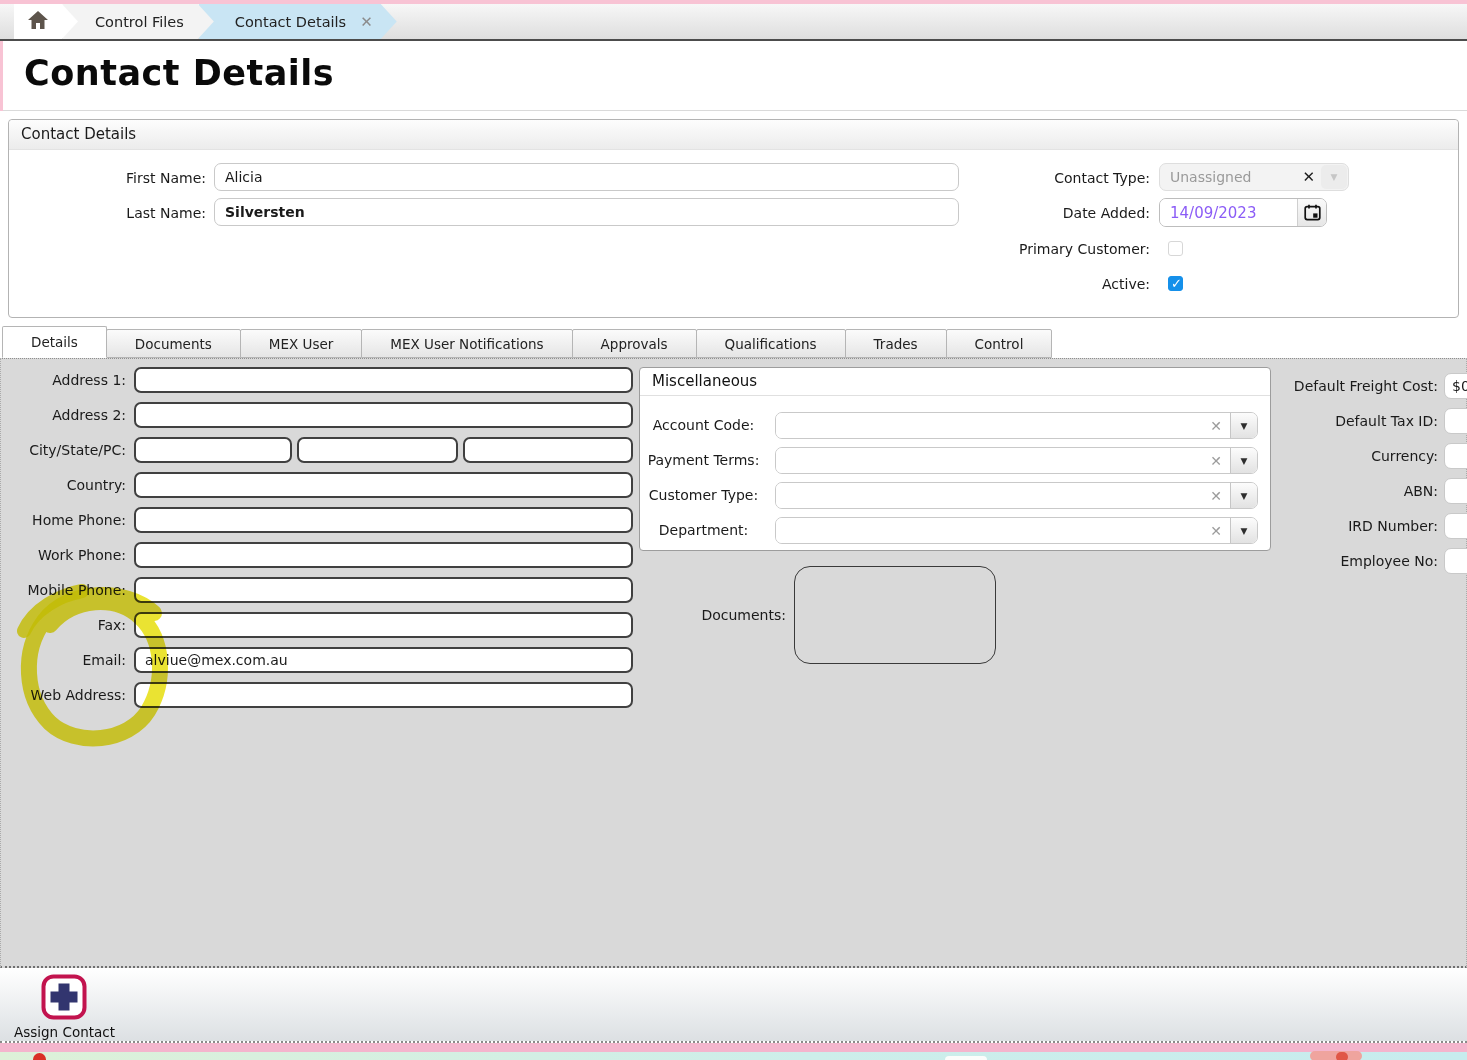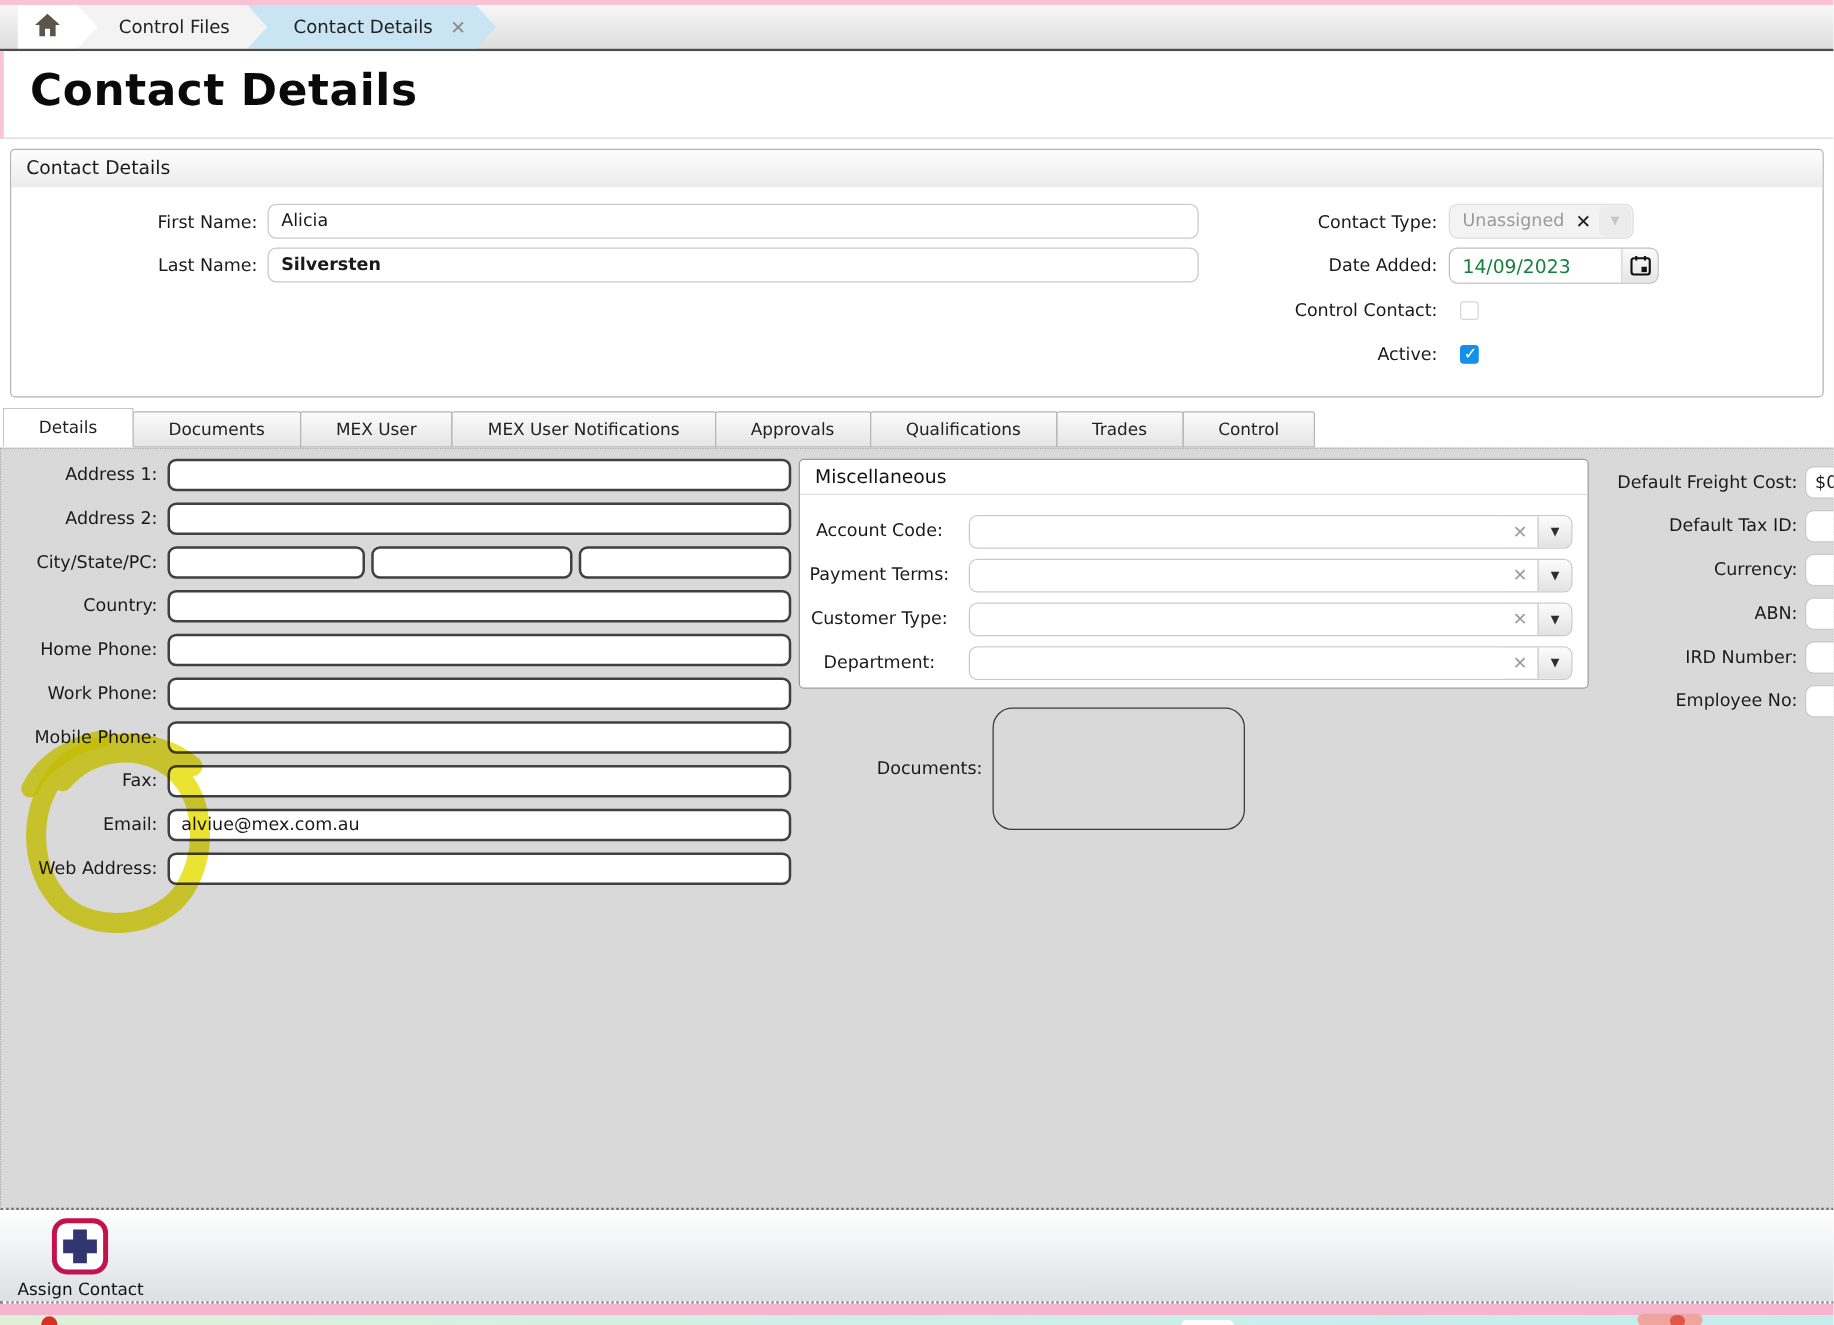--- a/index.html
+++ b/index.html
@@ -40,33 +40,33 @@
   .groupbox { position:absolute; left:8px; top:119px; width:1451px; height:199px;
               border:1px solid #b3b3b3; border-radius:4px; background:#fff; }
   .groupbox-header { height:30px; background:linear-gradient(#fdfdfd,#ececec);
                      border-bottom:1px solid #e3e3e3; border-radius:4px 4px 0 0;
                      font-size:15px; color:#1a1a1a; line-height:29px; padding-left:12px; }
   .gb-body { position:relative; height:168px; }
   .gb-label { position:absolute; text-align:right; font-size:14px; color:#1a1a1a; line-height:28px; }
   .txt { position:absolute; height:28px; border:1px solid #c9c9c9; border-radius:7px; background:#fff;
          font-family:inherit; font-size:14px; color:#1a1a1a; padding:0 10px; outline:none; }
 
-  .combo-disabled { position:absolute; left:1150px; top:13px; width:148px; height:28px;
+  .combo-disabled { position:absolute; left:1150px; top:13px; width:190px; height:28px;
                     background:#f3f3f3; border:1px solid #dedede; border-radius:7px;
                     display:flex; align-items:center; }
   .combo-disabled .val { flex:1; padding-left:10px; font-size:14px; color:#9a9a9a; }
   .combo-disabled .clear-x { color:#1b1b1b; font-weight:bold; font-size:15px; padding:0 6px; cursor:pointer; }
   .combo-disabled .arrow-dis { width:26px; height:24px; margin-right:1px; border-radius:5px;
                     background:#ececec; color:#c6c6c6; font-size:9px; display:flex;
                     align-items:center; justify-content:center; }
 
   .date-ctrl { position:absolute; left:1150px; top:48px; width:168px; height:29px;
                border:1px solid #bdbdbd; border-radius:7px; background:#fff; display:flex; overflow:hidden; }
   .date-ctrl input { flex:1; border:none; outline:none; font-family:inherit; font-size:15px;
-                     color:#15803d; padding:0 10px; min-width:0; }
+                     color:#8b5cf6; padding:0 10px; min-width:0; }
   .date-btn { width:29px; background:linear-gradient(#fafafa,#e6e6e6); border-left:1px solid #cfcfcf;
               display:flex; align-items:center; justify-content:center; cursor:pointer; }
 
   .checkbox { position:absolute; width:15px; height:15px; border:1px solid #d7d7d7; border-radius:3px;
               background:#fff; cursor:pointer; }
   .checkbox.checked { background:#1590ea; border-color:#1590ea; }
   .checkbox.checked::after { content:"✓"; position:absolute; left:2px; top:-1px; color:#fff;
               font-size:13px; font-weight:bold; }
 
   
@@ -169,21 +169,21 @@
         <span class="date-btn">
           <svg width="17" height="17" viewBox="0 0 17 17">
               <rect x="1.2" y="2.6" width="14.6" height="13" rx="2" fill="none" stroke="#111" stroke-width="1.7"></rect>
               <line x1="5" y1="0.8" x2="5" y2="4.4" stroke="#111" stroke-width="1.7"></line>
               <line x1="12" y1="0.8" x2="12" y2="4.4" stroke="#111" stroke-width="1.7"></line>
               <rect x="9.2" y="9.4" width="4.3" height="4.3" fill="#111"></rect>
             </svg>
         </span>
       </div>
 
-      <div class="gb-label" style="left:950px;top:85px;width:191px">Control Contact:</div>
+      <div class="gb-label" style="left:950px;top:85px;width:191px">Primary Customer:</div>
       <span class="checkbox" style="left:1159px;top:91px"></span>
 
       <div class="gb-label" style="left:950px;top:120px;width:191px">Active:</div>
       <span class="checkbox checked" style="left:1159px;top:126px"></span>
     </div>
   </div>
 
   <div class="tabstrip">
     <div class="tab active">Details</div>
     <div class="tab">Documents</div>

